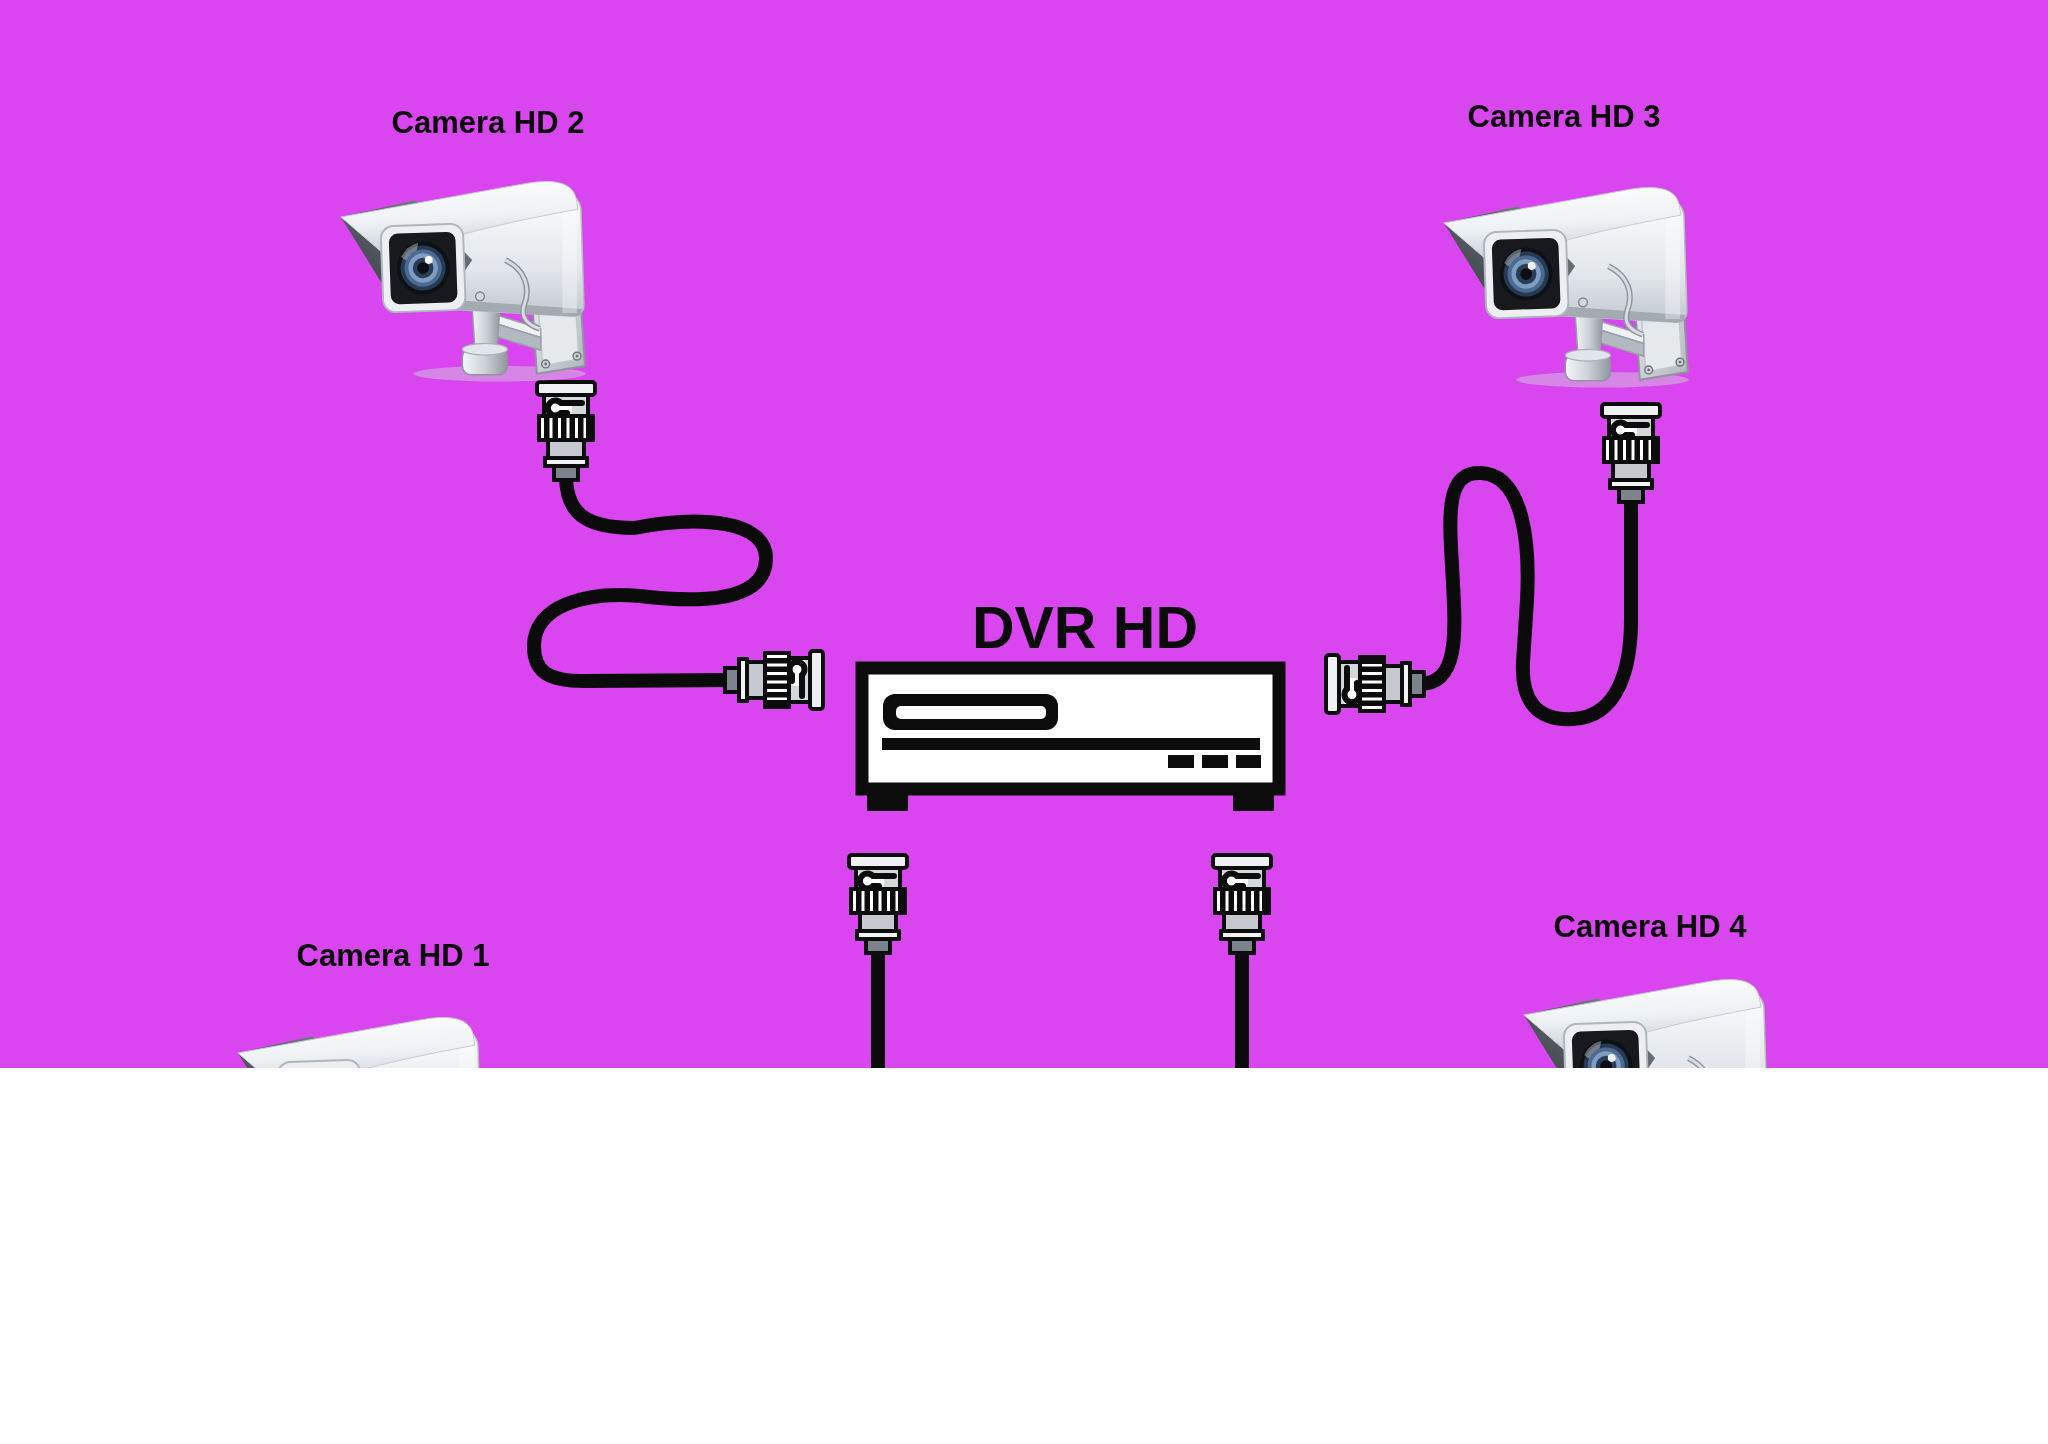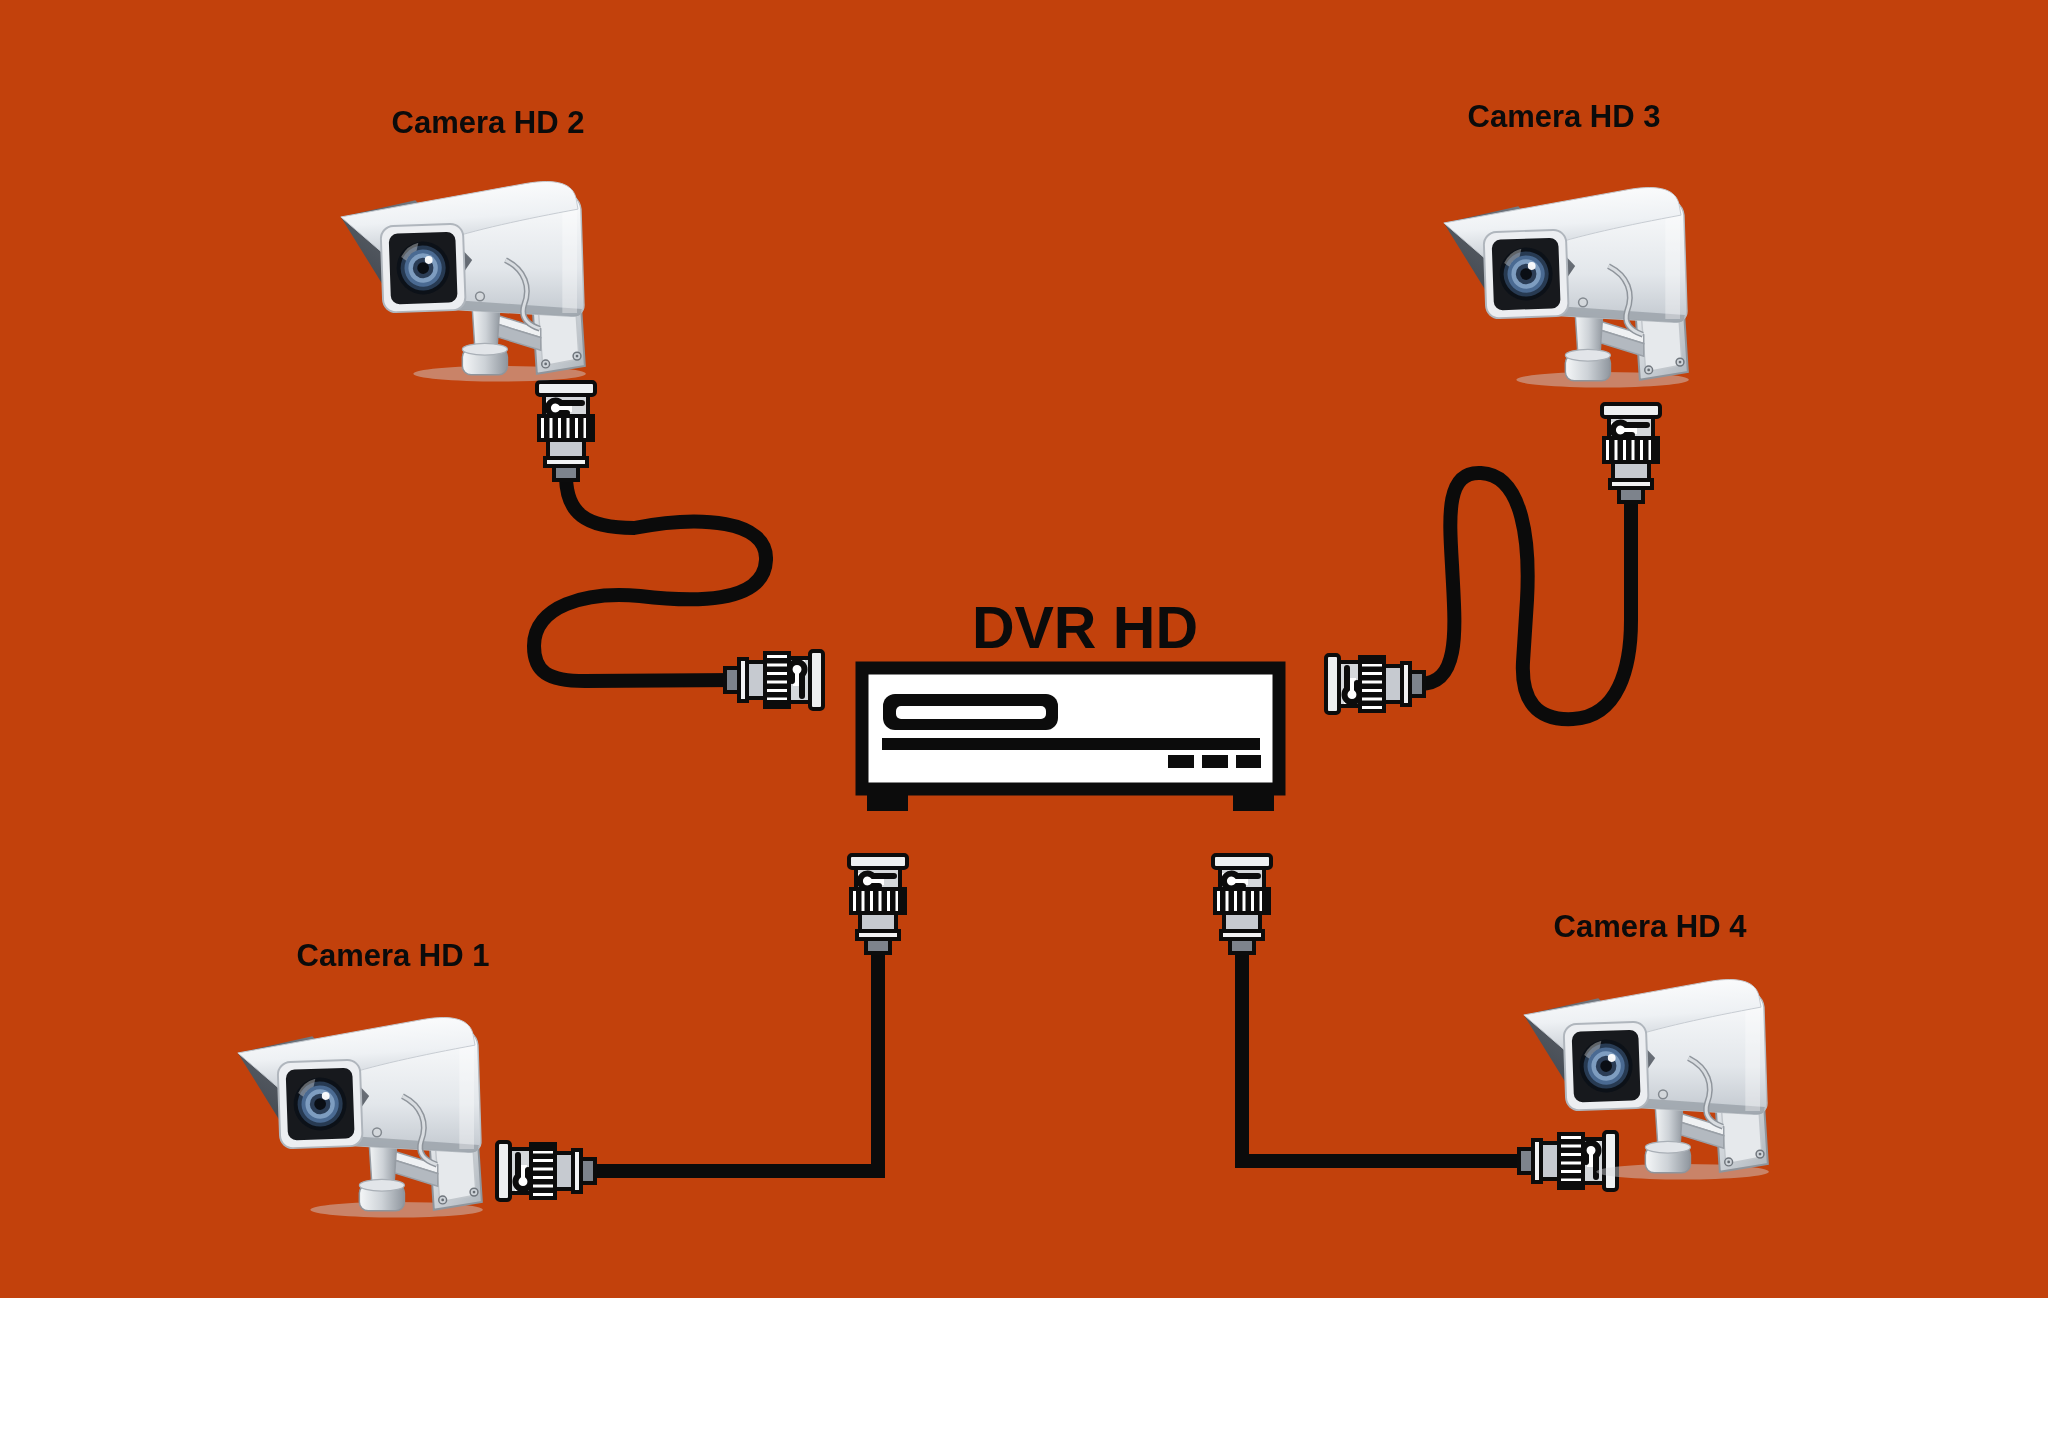--- a/index.html
+++ b/index.html
@@ -1,16 +1,16 @@
 <!DOCTYPE html>
 <html><head>
 <meta charset="utf-8">
 <style>
   html,body{margin:0;padding:0;background:#ffffff;}
-  .stage{position:relative;width:2048px;height:1298px;background:#c2410c;overflow:hidden;}
+  .stage{position:relative;width:2048px;height:1068px;background:#d946ef;overflow:hidden;}
   svg{display:block;width:2048px;height:1444px;}
   .lbl{font:700 31px "Liberation Sans", sans-serif; fill:#0b0b0b; text-anchor:middle;}
   .lbl-big{font:700 59px "Liberation Sans", sans-serif; fill:#0b0b0b; text-anchor:middle;}
 </style>
 </head>
 <body>
 
 <div class="stage">
 <svg viewBox="0 0 2048 1444" xmlns="http://www.w3.org/2000/svg">
   <defs>

